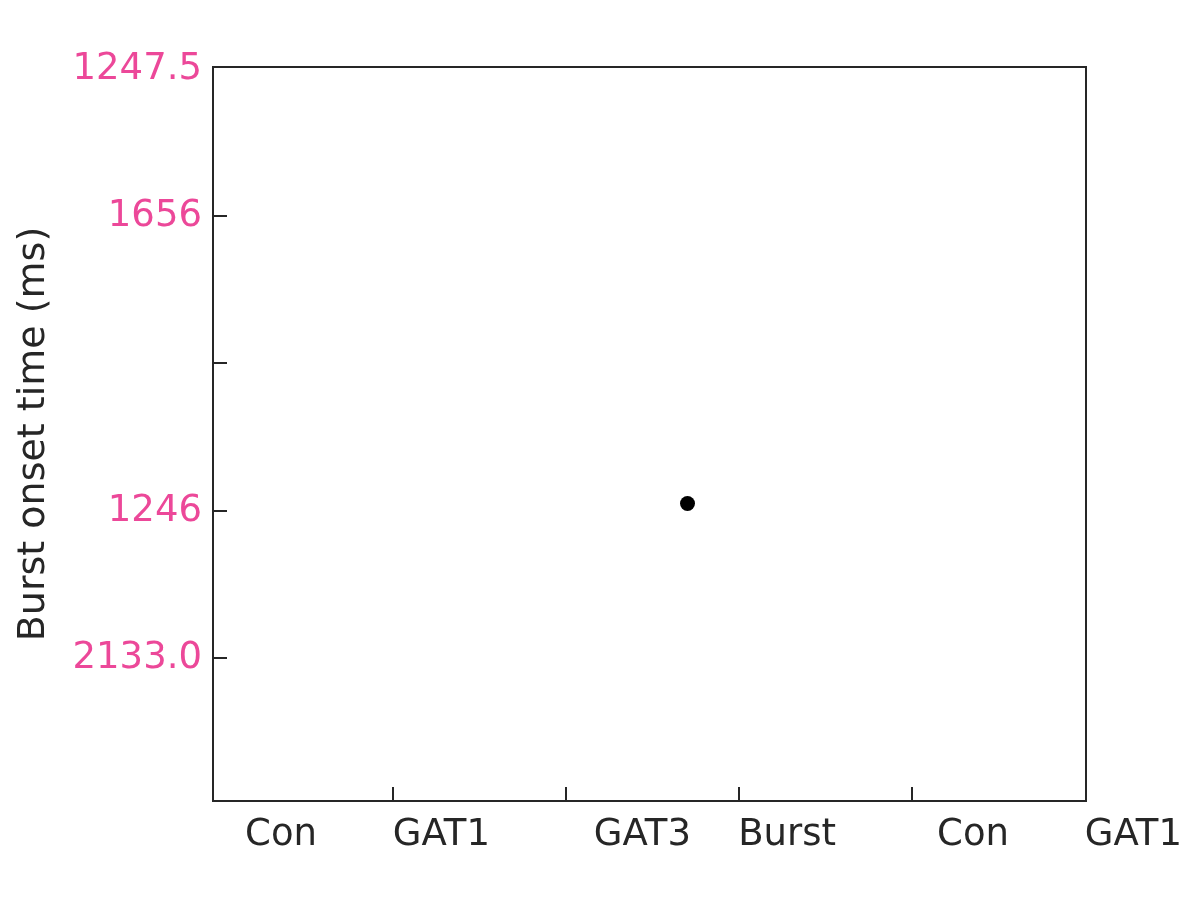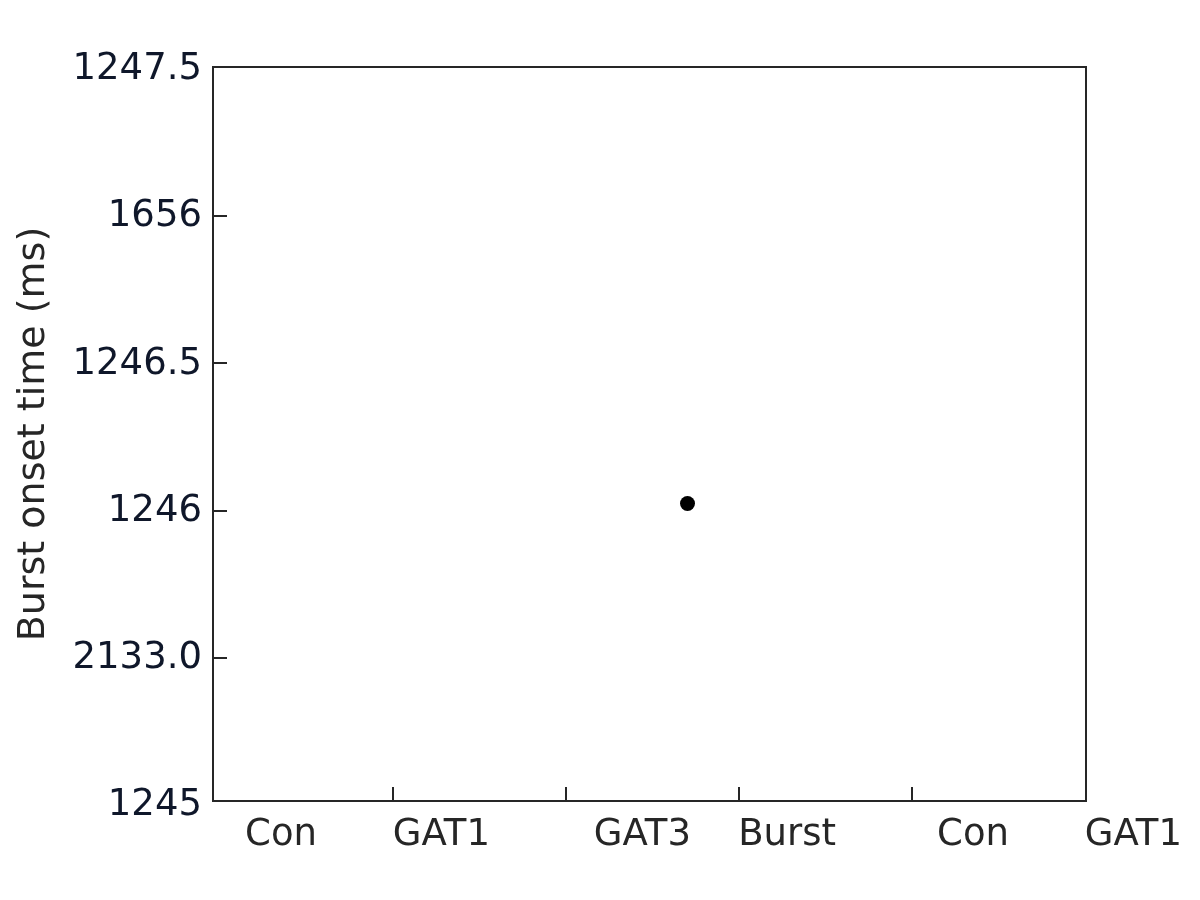--- a/index.html
+++ b/index.html
@@ -51,21 +51,21 @@
     border-left: 2px solid #262626;
   }
 
   
   .ytick-label {
     position: absolute;
     right: 1212px;              
     white-space: nowrap;
     font-size: 37px;
     line-height: 1;
-    color: #0f172a;
+    color: #ec4899;
   }
   
   .ytick-label {
     right: auto;
     left: 0;
     width: 202px;
     text-align: right;
     transform: translateY(-50%);
   }
 
@@ -108,24 +108,22 @@
     background: #000000;
   }
 </style>
 </head>
 <body>
 
 <div id="figure">
 
   <div id="ylabel">Burst onset time (ms)</div>
 
-  <div class="ytick-label" style="top:802px">1245</div>
   <div class="ytick-label" style="top:655px">2133.0</div>
   <div class="ytick-label" style="top:508px">1246</div>
-  <div class="ytick-label" style="top:361px">1246.5</div>
   <div class="ytick-label" style="top:213px">1656</div>
   <div class="ytick-label" style="top:66px">1247.5</div>
 
   <div class="xtick-label" style="left:217px">Con</div>
   <div class="xtick-label" style="left:390px">GAT1</div>
   <div class="xtick-label" style="left:591px">GAT3</div>
   <div class="xtick-label" style="left:736px">Burst</div>
   <div class="xtick-label" style="left:909px">Con</div>
   <div class="xtick-label" style="left:1082px">GAT1</div>
 

